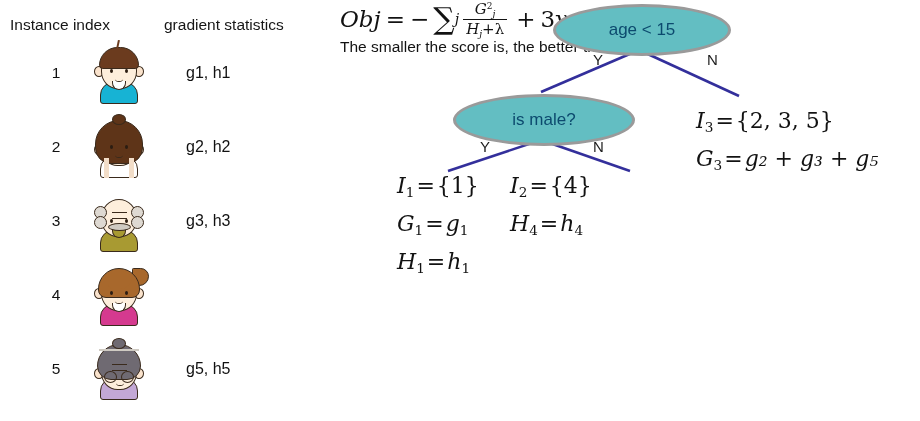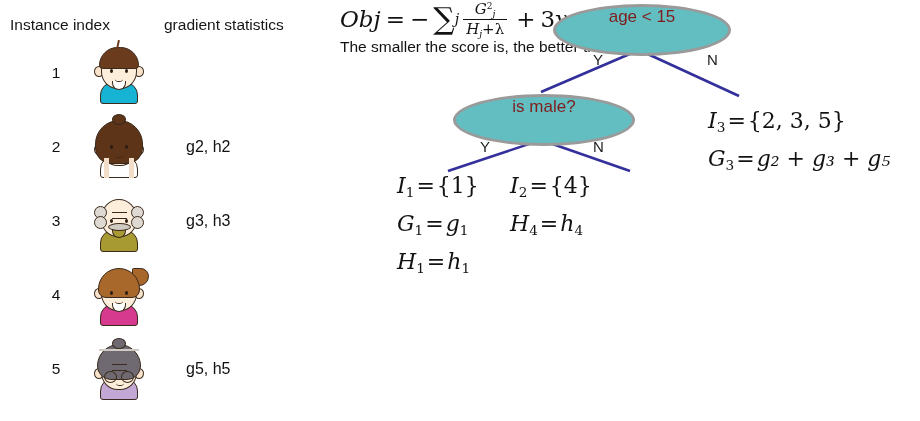--- a/index.html
+++ b/index.html
@@ -98,23 +98,23 @@
              border-top:1.6px solid #3a2a1c;border-bottom:1.6px solid #3a2a1c;z-index:6;}
   .av5 .glass-l,.av5 .glass-r{top:33px;width:13px;height:12px;border-radius:50%;
              border:1.6px solid #3a2a1c;box-sizing:border-box;z-index:7;}
   .av5 .glass-l{left:16px;} .av5 .glass-r{left:33px;}
   .av5 .mouth{top:42px;left:28px;}
 
   
   #tree-area{left:340px;top:0;width:580px;height:421px;}
   svg#tree-edges{position:absolute;left:0;top:0;width:580px;height:421px;}
 
-  .node{position:absolute;display:flex;align-items:flex-start;justify-content:center;
+  .node{position:absolute;display:flex;align-items:center;justify-content:center;
         background:#63bec2;border:3px solid #9a9a9a;border-radius:50%;
-        color:#7f1d1d;font-size:17px;white-space:nowrap;}
+        color:#0c4a6e;font-size:17px;white-space:nowrap;}
   #node-age{left:213px;top:4px;width:172px;height:46px;}
   #node-ismale{left:113px;top:94px;width:176px;height:46px;}
 
   .edge-label{position:absolute;font-size:15px;color:#1b1b1b;}
   #label-root-y{left:253px;top:51px;}
   #label-root-n{left:367px;top:51px;}
   #label-child-y{left:140px;top:138px;}
   #label-child-n{left:253px;top:138px;}
 
   
@@ -122,21 +122,21 @@
         color:#121212;white-space:nowrap;}
   .math i{font-style:italic;}
   .mline{font-size:22px;line-height:31px;}
   sub.s{font-size:0.62em;vertical-align:-0.28em;font-style:italic;}
   sub.sn{font-size:0.62em;vertical-align:-0.28em;font-style:normal;}
   sup.sn{font-size:0.6em;vertical-align:0.55em;font-style:normal;}
   .eqsign{font-style:normal;padding:0 2px;}
 
   #leaf1{left:57px;top:170px;}
   #leaf2{left:170px;top:170px;}
-  #leaf3{left:368px;top:105px;}
+  #leaf3{left:356px;top:105px;}
 
   
   #objective{left:62px;top:318px;font-size:23px;
              font-family:"DejaVu Serif","Liberation Serif",serif;color:#121212;
              display:flex;align-items:center;white-space:nowrap;}
   #objective .sum{font-size:30px;font-style:normal;line-height:0.8;}
   .frac{display:inline-flex;flex-direction:column;align-items:center;
         vertical-align:middle;font-size:15px;margin:0 4px;}
   .frac .num{padding:0 3px;}
   .frac .den{border-top:1.3px solid #121212;padding:0 3px;}
@@ -161,20 +161,21 @@
           <i class="ear-r"></i>
         <i class="face"></i>
           <i class="hair"></i>
           <i class="bangs"></i>
         <i class="eye l"></i>
           <i class="eye r"></i>
           <i class="mouth"></i>
           <i class="collar"></i>
       </div>
     </div>
+    <div class="row-stats">g1, h1</div>
   </div>
 
   <div class="table-row" style="top:112px">
     <div class="row-index">2</div>
     <div class="row-avatar">
       <div class="av av2">
         <i class="body"></i>
           <i class="strapl"></i>
           <i class="strapr"></i>
         <i class="hair"></i>

